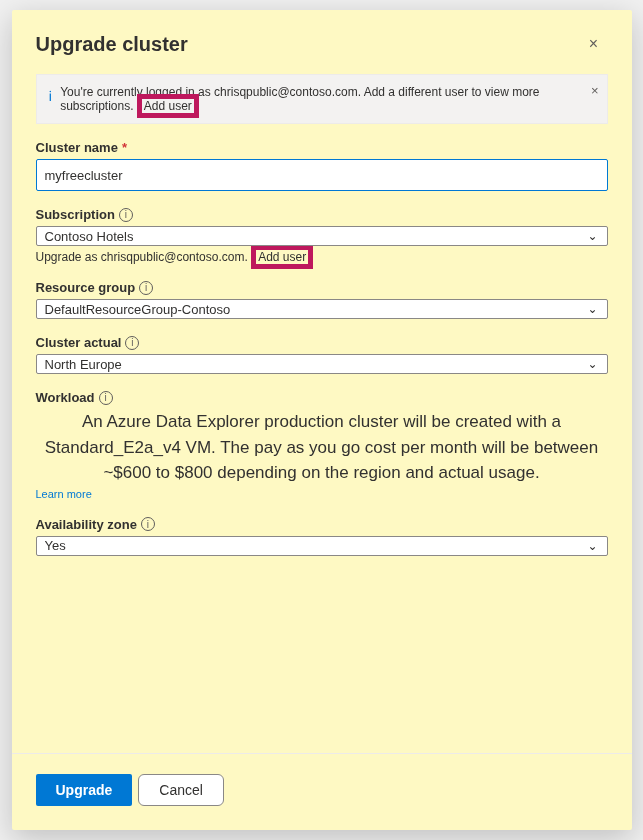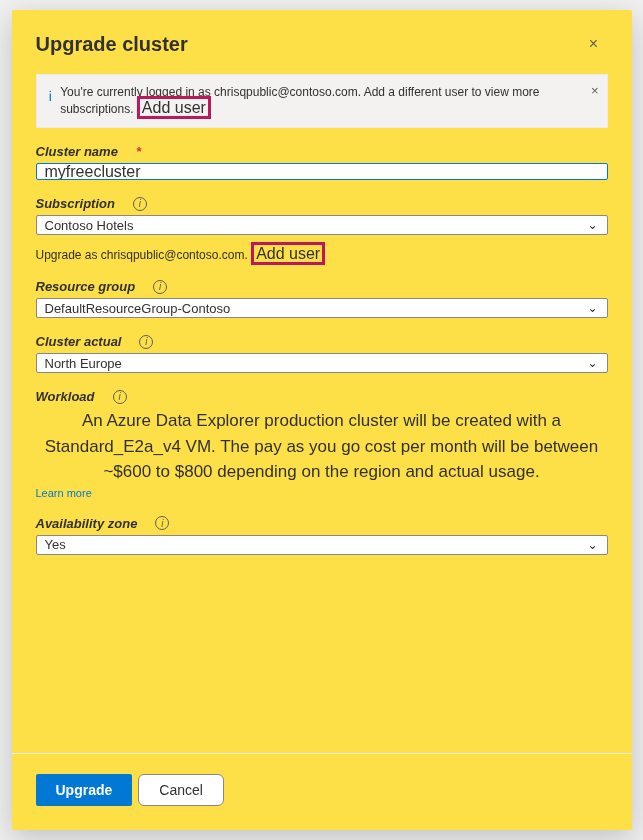--- a/index.html
+++ b/index.html
@@ -7,21 +7,21 @@
       font-family: 'Segoe UI', Arial, sans-serif;
       background: #f0f0f0;
       display: flex;
       justify-content: center;
       align-items: center;
       min-height: 100vh;
       font-size: 13px;
       color: #323130;
     }
     .dialog {
-      background: #fde047;
+      background: #fef9c3;
       width: 620px;
       min-height: 820px;
       border-radius: 2px;
       box-shadow: 0 8px 30px rgba(0,0,0,0.2);
       display: flex;
       flex-direction: column;
       padding: 0;
       position: relative;
     }
     .dialog-header {
@@ -78,76 +78,75 @@
       margin-top: 1px;
       flex-shrink: 0;
     }
     .banner-link {
       color: #0078d4;
       text-decoration: none;
       border-bottom: 1px solid #0078d4;
       cursor: pointer;
     }
     .banner-link.box-link {
-      border: 3px solid #be185d;
+      border: 5px solid #be185d;
       color: #323130;
       text-decoration: none;
       padding: 0 2px;
-      font-size: 16px;
+      font-size: 12px;
       text-align: center;
     }
 
     .dialog-body {
       padding: 0 24px;
       flex: 1;
     }
     .description {
       font-size: 13px;
       color: #323130;
       margin-bottom: 20px;
       line-height: 1.5;
     }
 
     .form-group {
       margin-bottom: 16px;
     }
     .form-label {
       display: flex;
       align-items: center;
-      gap: 18px;
+      gap: 4px;
       font-size: 13px;
       font-weight: 600;
       color: #323130;
       margin-bottom: 4px;
-      font-style: italic;
     }
     .form-label .required {
       color: #d13438;
     }
     .info-circle {
       display: inline-flex;
       align-items: center;
       justify-content: center;
       width: 14px;
       height: 14px;
       border: 1px solid #605e5c;
       border-radius: 50%;
       font-size: 10px;
       color: #605e5c;
       cursor: default;
       font-weight: normal;
     }
 
     .form-input {
       width: 100%;
-      height: 17px;
+      height: 32px;
       border: 1px solid #0078d4;
       border-radius: 2px;
       padding: 0 8px;
-      font-size: 16px;
+      font-size: 13px;
       color: #323130;
       outline: none;
       background: #fff;
     }
 
     .form-select {
       width: 100%;
       height: 20px;
       border: 1px solid #8a8886;
       border-radius: 2px;
@@ -170,21 +169,21 @@
       top: 50%;
       transform: translateY(-50%);
       pointer-events: none;
       color: #323130;
       font-size: 12px;
     }
 
     .subscription-note {
       font-size: 12px;
       color: #323130;
-      margin-top: 10px;
+      margin-top: 4px;
     }
 
     .workload-description {
       font-size: 17px;
       color: #323130;
       line-height: 1.5;
       text-align: center;
     }
     .learn-more-link {
       color: #0078d4;

